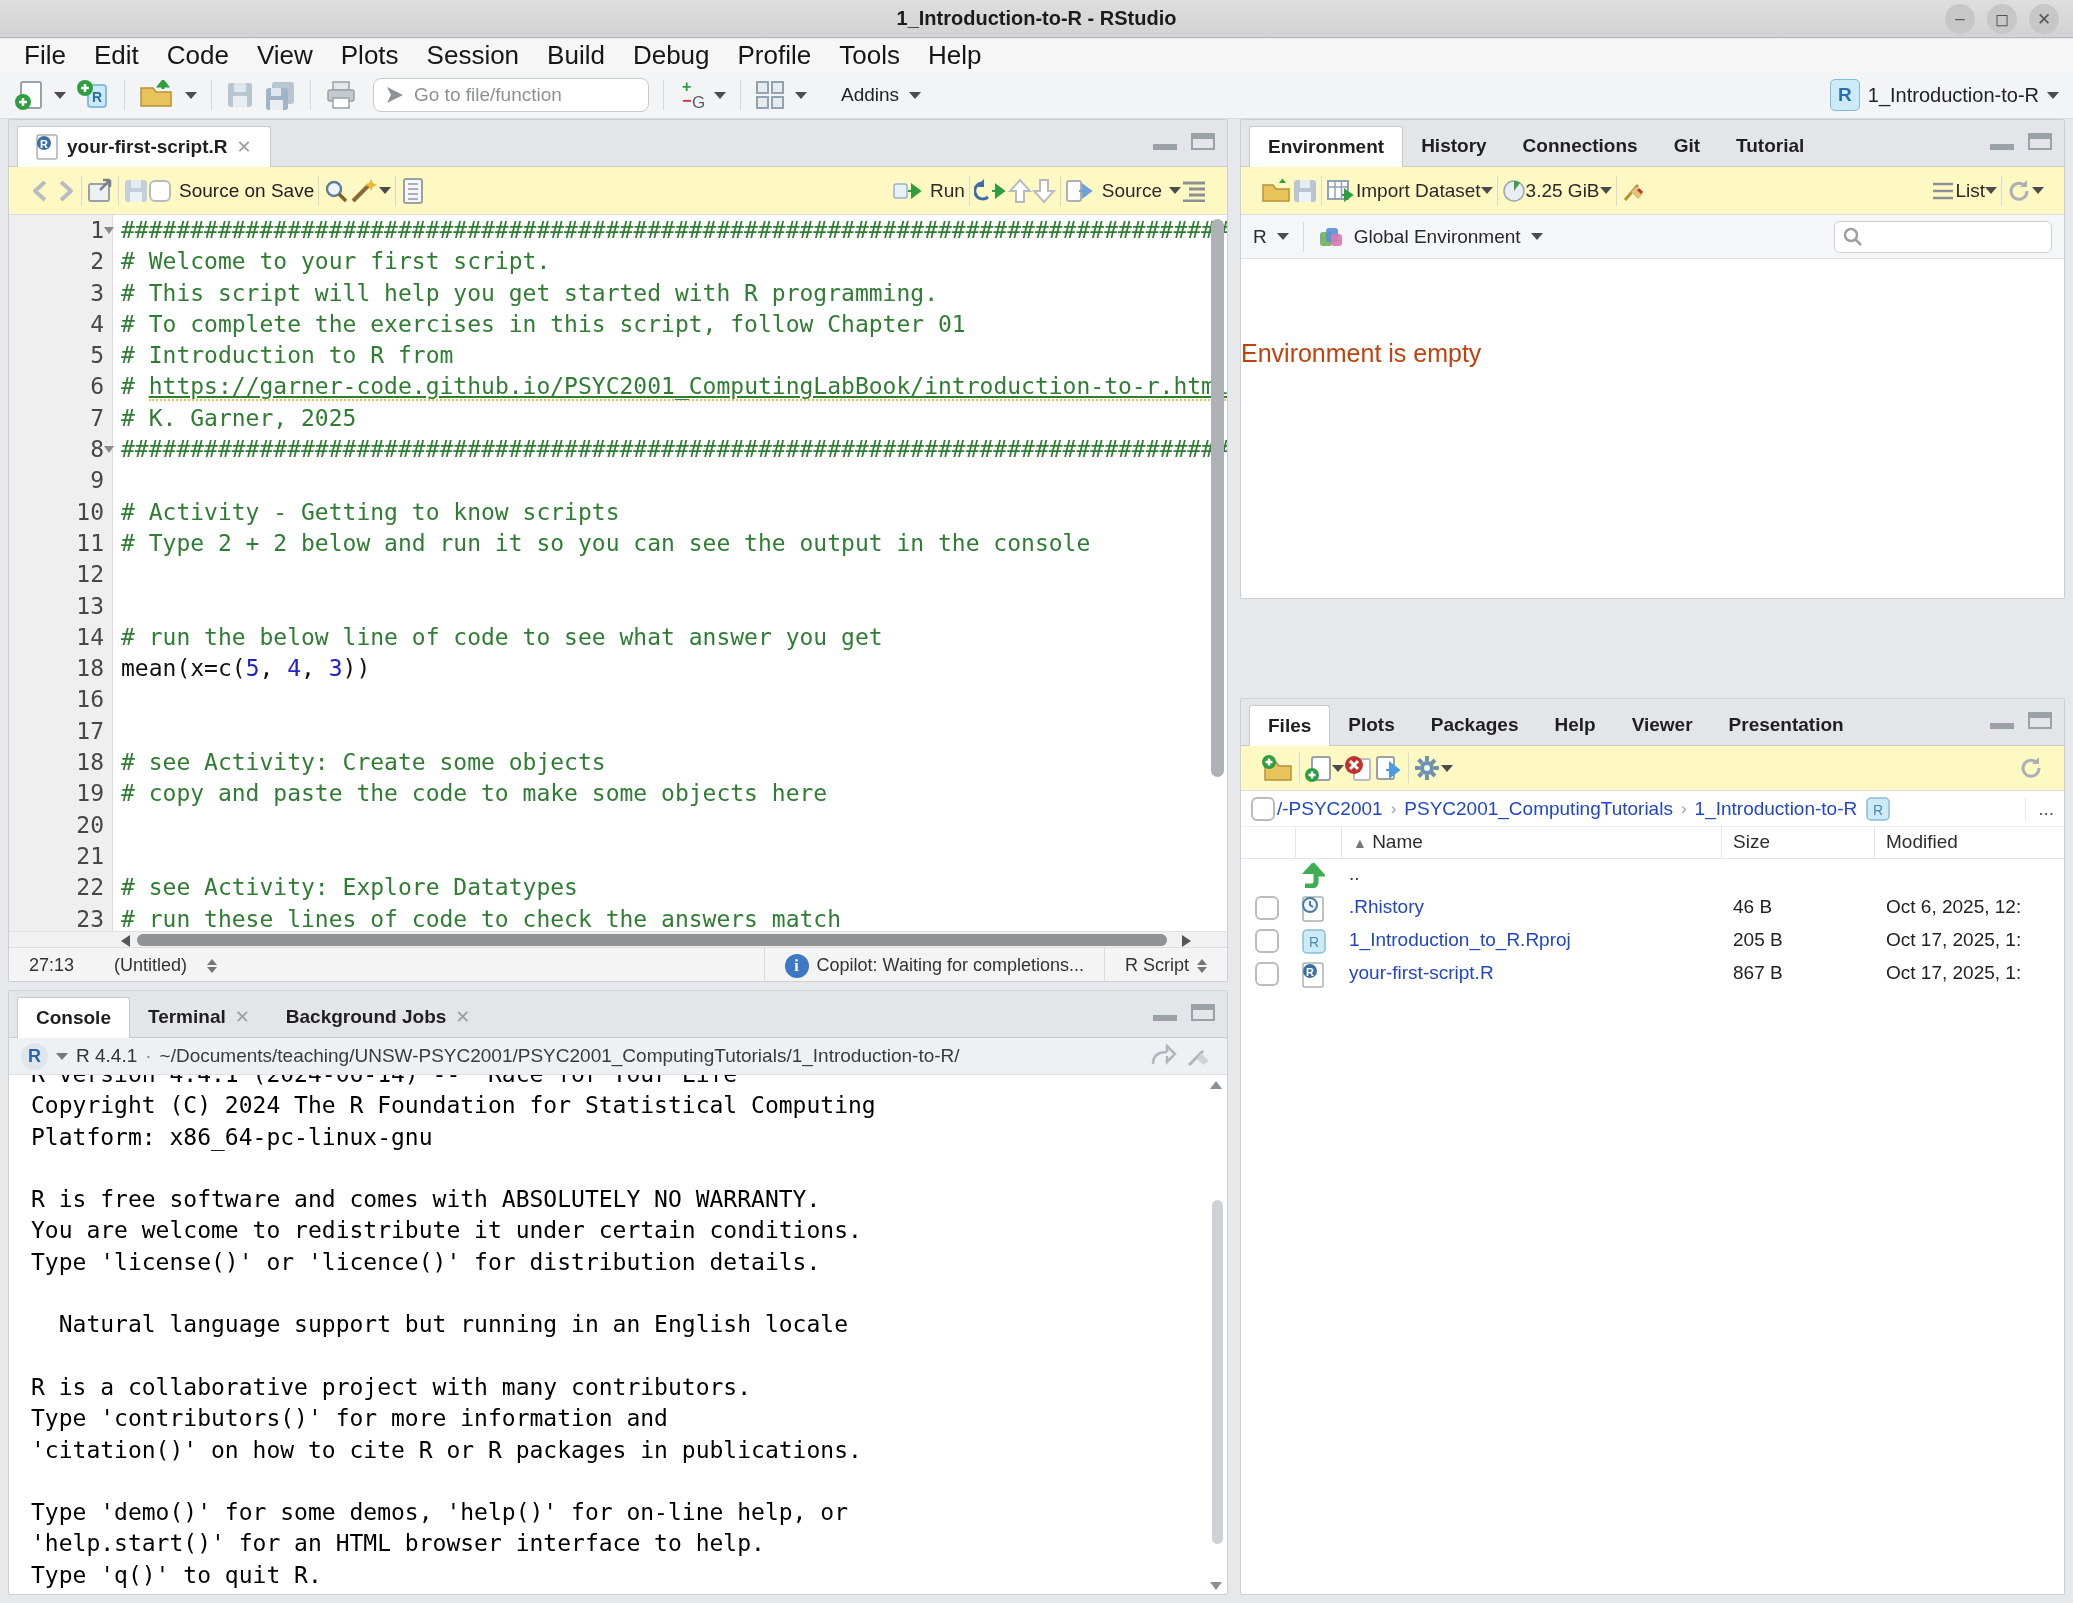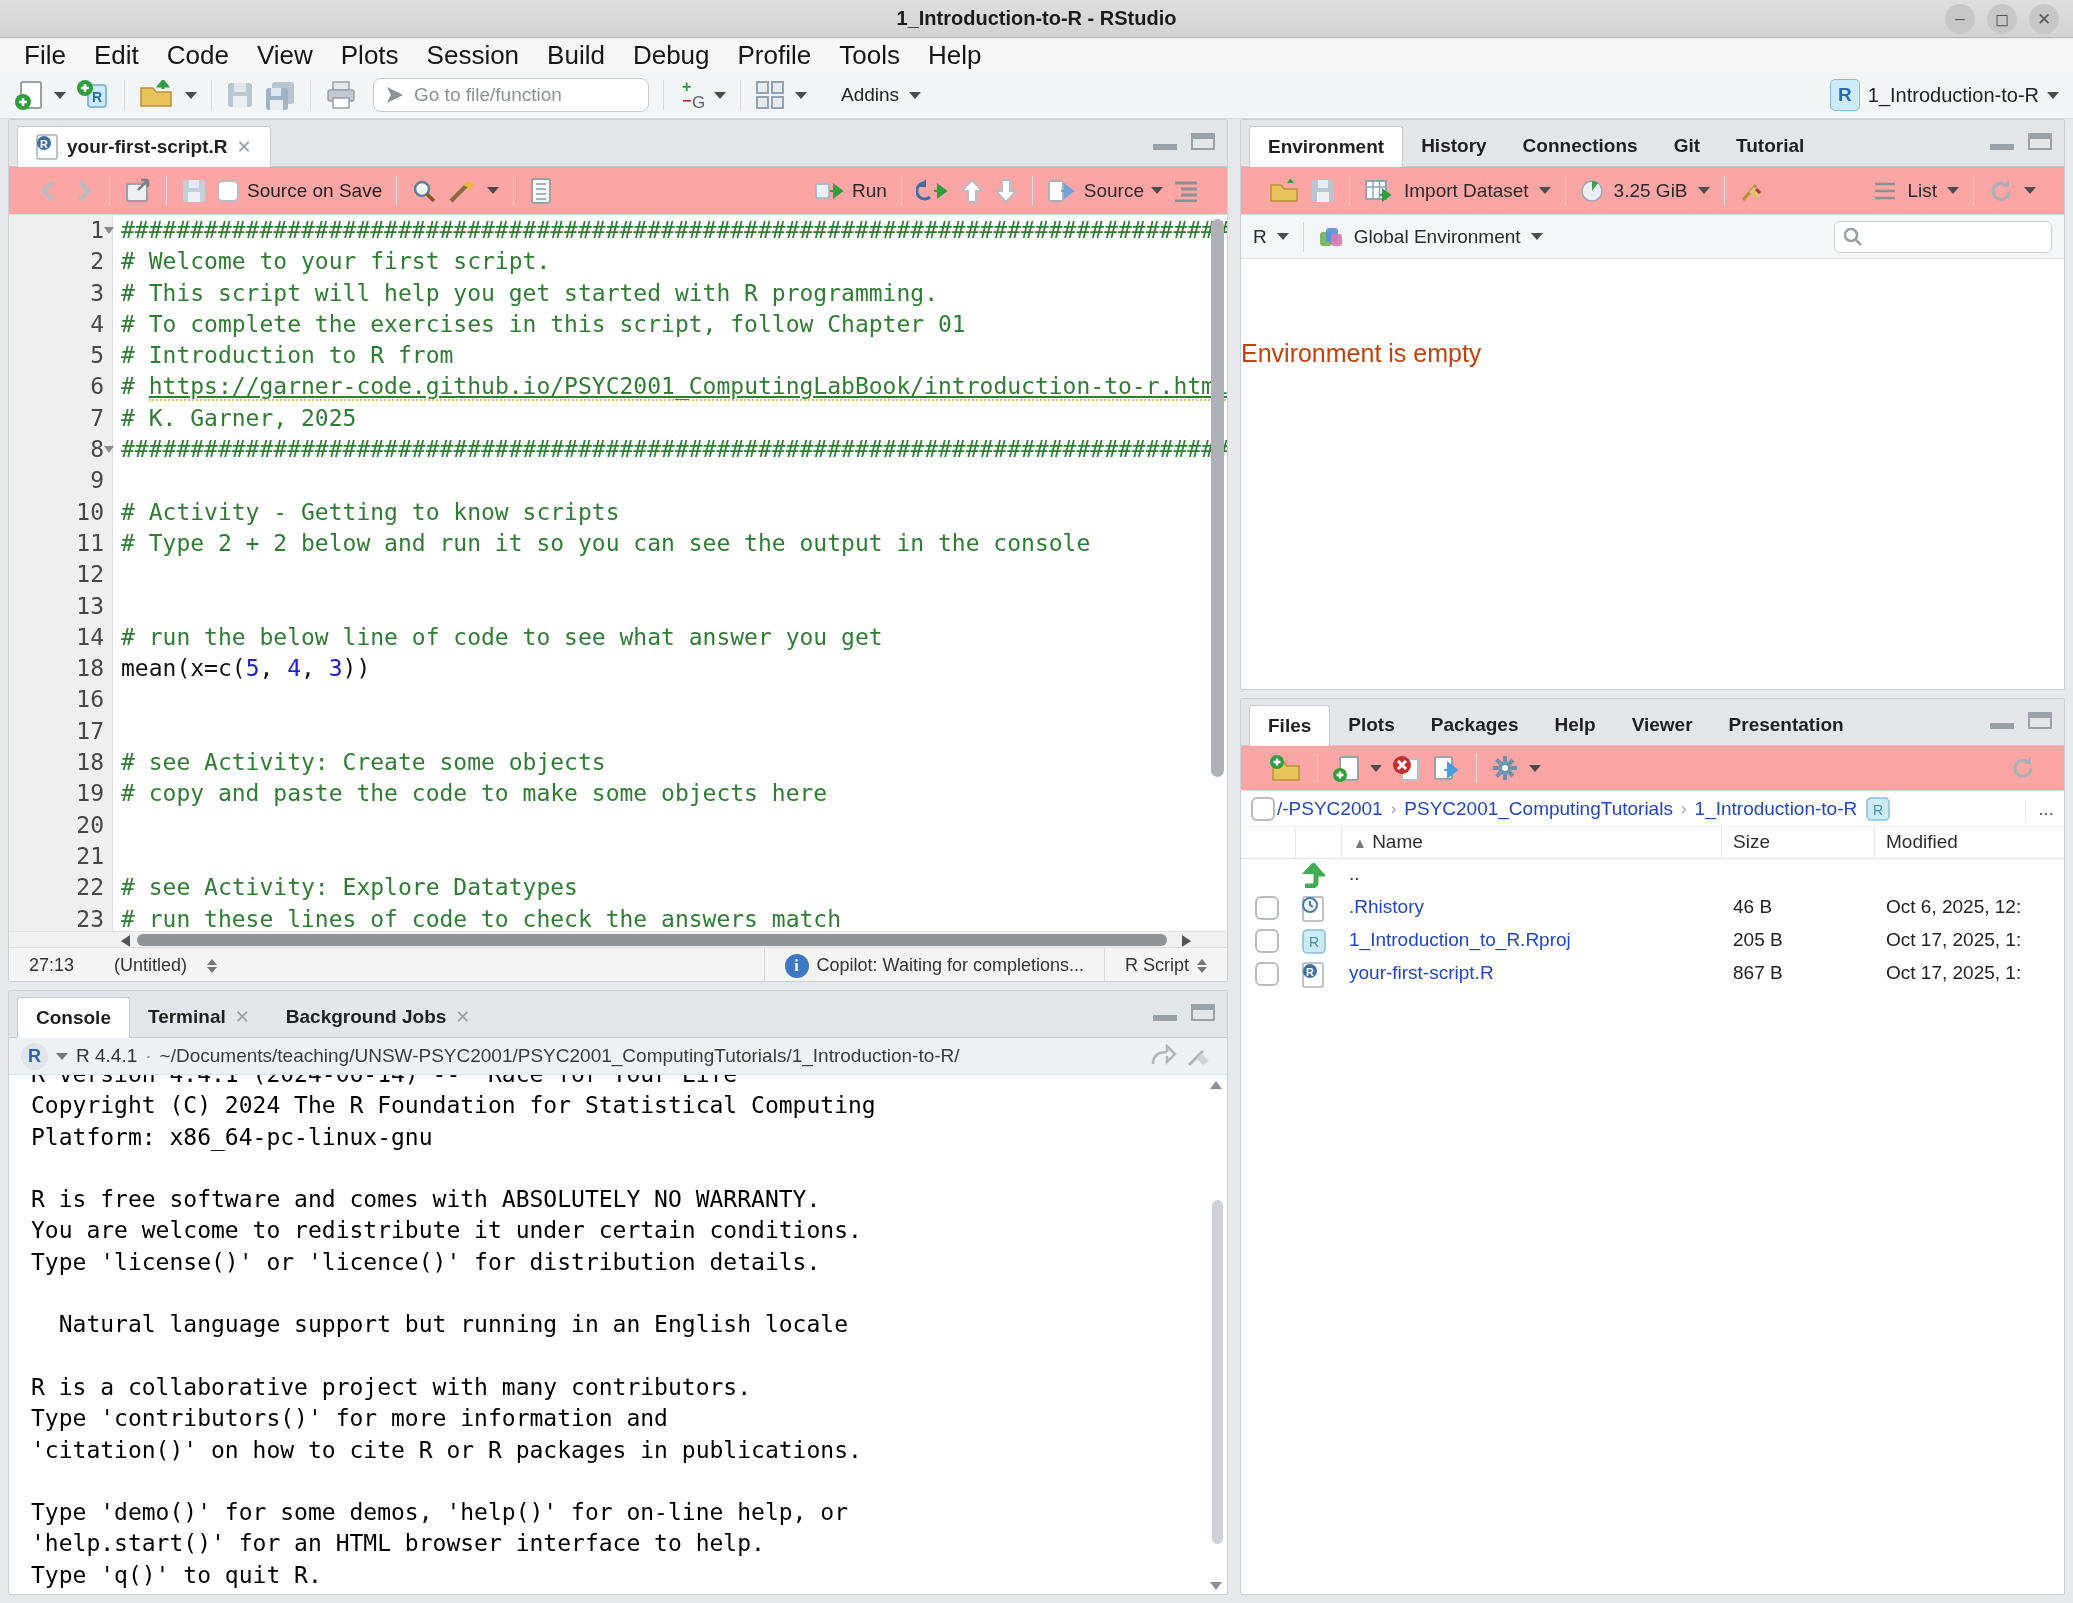--- a/index.html
+++ b/index.html
@@ -30,21 +30,21 @@
   
   .pane{position:absolute;background:#fff;border:1px solid #ccd0d4;border-radius:2px;overflow:hidden}
   .tabbar{height:47px;background:#e3e5e8;border-bottom:1px solid #c8cbce;display:flex;align-items:flex-end;padding-left:8px;position:relative}
   .tab{height:40px;display:flex;align-items:center;gap:9px;padding:0 18px;font-size:19px;font-weight:bold;color:#1f1f1f}
   .tab.active{background:#fff;border:1px solid #c8cbce;border-bottom:none;border-radius:3px 3px 0 0;height:41px;margin-bottom:-1px}
   .tabx{font-weight:normal;color:#9aa0a5;font-size:18px}
   .panebtns{position:absolute;right:12px;top:13px;display:flex;gap:14px}
   .pm-min{width:24px;height:17px;border-bottom:6px solid #9aa1a7;background:transparent}
   .pm-max{width:24px;height:17px;border:2px solid #9aa1a7;border-top:6px solid #9aa1a7}
 
-  .ptoolbar{height:48px;background:#fca5a5;border-bottom:1px solid #dcdee1;display:flex;align-items:center;padding:0 28px;gap:10px;font-size:19px;color:#2a2a2a}
+  .ptoolbar{height:48px;background:#fef9c3;border-bottom:1px solid #dcdee1;display:flex;align-items:center;padding:0 20px;font-size:19px;color:#2a2a2a}
 
   
   #src-pane{left:8px;top:119px;width:1220px;height:863px}
   .codewrap{position:relative;height:716px;display:flex;overflow:hidden}
   .cl{height:31.3px;display:flex;font-family:"DejaVu Sans Mono",monospace;font-size:23px;line-height:31.3px}
   .ln{width:104px;flex:none;text-align:right;padding-right:8px;color:#474747;background:#efefef;border-right:1px solid #dcdcdc;position:relative}
   .fold{position:absolute;right:-2px;top:12px;width:0;height:0;border-left:5px solid transparent;border-right:5px solid transparent;border-top:7px solid #8a8a8a}
   .ct{white-space:pre;padding-left:8px}
   .s-com{color:#2e7d32}
   .s-num{color:#2020cc}
@@ -71,21 +71,21 @@
   .rlogo{width:27px;height:27px;border-radius:50%;background:#dfe5ea;color:#2b65a8;font-weight:bold;font-size:18px;display:flex;align-items:center;justify-content:center}
   .cbody{position:relative;height:521px;overflow:hidden}
   .clines{margin-top:-16px;padding-left:22px}
   .cline{font-family:"DejaVu Sans Mono",monospace;font-size:23px;line-height:31.3px;white-space:pre;color:#000}
   .cvs{position:absolute;right:4px;top:24%;width:11px;height:66%;background:#ced2d6;border-radius:6px}
   .cva{position:absolute;right:5px;width:0;height:0;border-left:6px solid transparent;border-right:6px solid transparent}
   .cva.u{top:6px;border-bottom:8px solid #8a9096}
   .cva.d{bottom:6px;border-top:8px solid #8a9096}
 
   
-  #env-pane{left:1240px;top:119px;width:825px;height:571px}
+  #env-pane{left:1240px;top:119px;width:825px;height:480px}
   .envrow2{height:44px;background:#f5f6f8;border-bottom:1px solid #e0e2e5;display:flex;align-items:center;padding:0 12px;gap:10px;font-size:19px;color:#2a2a2a}
   .searchbox{margin-left:auto;width:218px;height:32px;border:1px solid #ccced1;border-radius:6px;background:#fff;display:flex;align-items:center;padding:0 8px;gap:6px}
   .searchbox input{border:none;outline:none;width:160px;font-size:18px;background:transparent}
   .emptymsg{padding-top:80px;text-align:left;font-size:25px;color:#c2410c}
 
   #files-pane{left:1240px;top:698px;width:825px;height:897px}
   .crumbrow{height:36px;display:flex;align-items:center;padding:0 10px;gap:8px;font-size:19px;border-bottom:1px solid #eceef0}
   .crumb{color:#2246c7}
   .csep{color:#9aa0a6;font-size:17px}
   .cb{width:24px;height:24px;border:2px solid #b9bcbf;border-radius:6px;background:#fff;flex:none}

